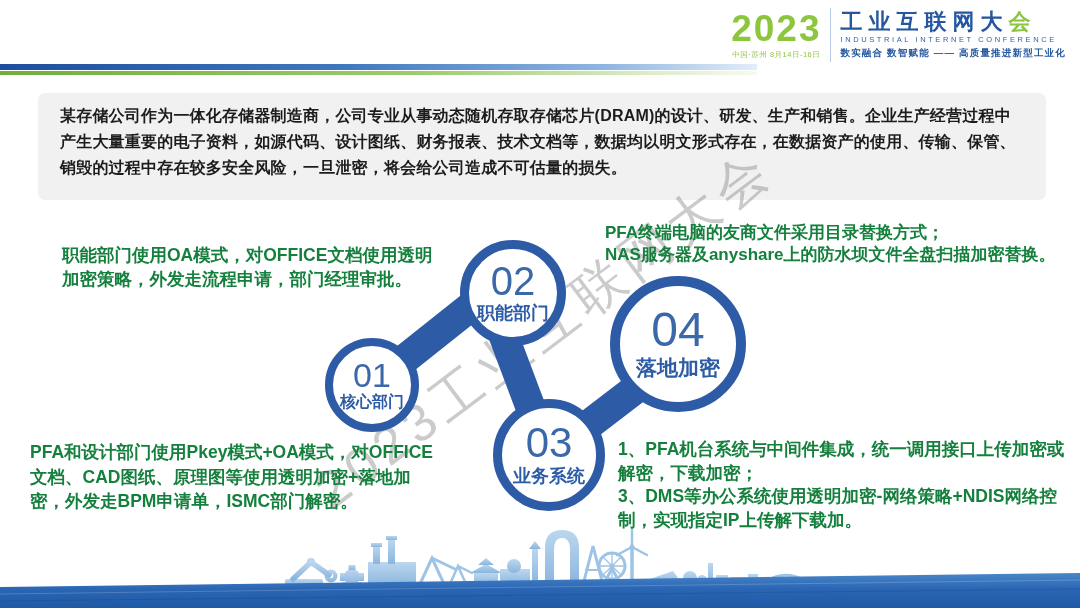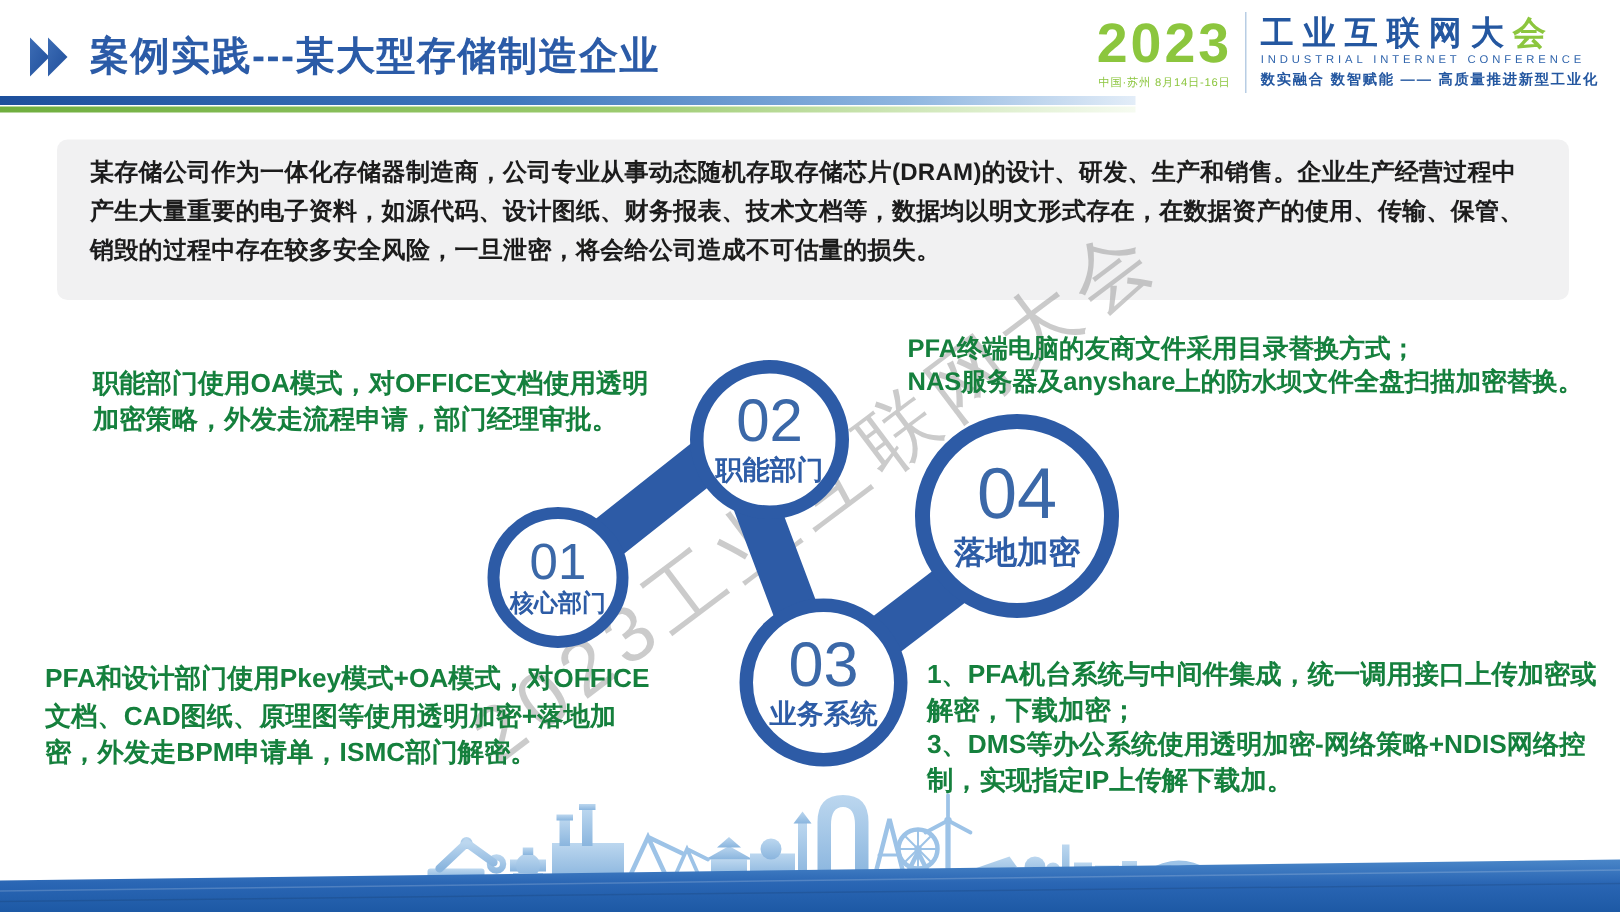--- a/index.html
+++ b/index.html
@@ -64,33 +64,20 @@
   .b4 .num{ font-size:48px; } .b4 .lbl{ font-size:21px; }
 
   
   .skyline { position:absolute; left:0; bottom:0; width:1080px; height:90px; z-index:1; }
 </style>
 </head>
 <body>
 
 <div class="slide">
 
-  <div class="hdr-title-row">
-    <svg class="chevrons" viewBox="0 0 30 28">
-      <defs>
-        <linearGradient id="chevG" x1="0" y1="0" x2="1" y2="1">
-          <stop offset="0" stop-color="#3d6db5"></stop>
-            <stop offset="1" stop-color="#1f4e9b"></stop>
-        </linearGradient>
-      </defs>
-      <polygon points="0,1 13,14 0,27" fill="url(#chevG)"></polygon>
-      <polygon points="12,1 25,14 12,27" fill="url(#chevG)"></polygon>
-    </svg>
-    <div class="hdr-title">案例实践---某大型存储制造企业</div>
-  </div>
   <div class="hdr-line-blue"></div>
   <div class="hdr-line-green"></div>
 
   <div class="logo">
     <div class="logo-left">
       <div class="logo-year">2023</div>
       <div class="logo-venue">中国·苏州  8月14日-16日</div>
     </div>
     <div class="logo-div"></div>
     <div class="logo-right">

